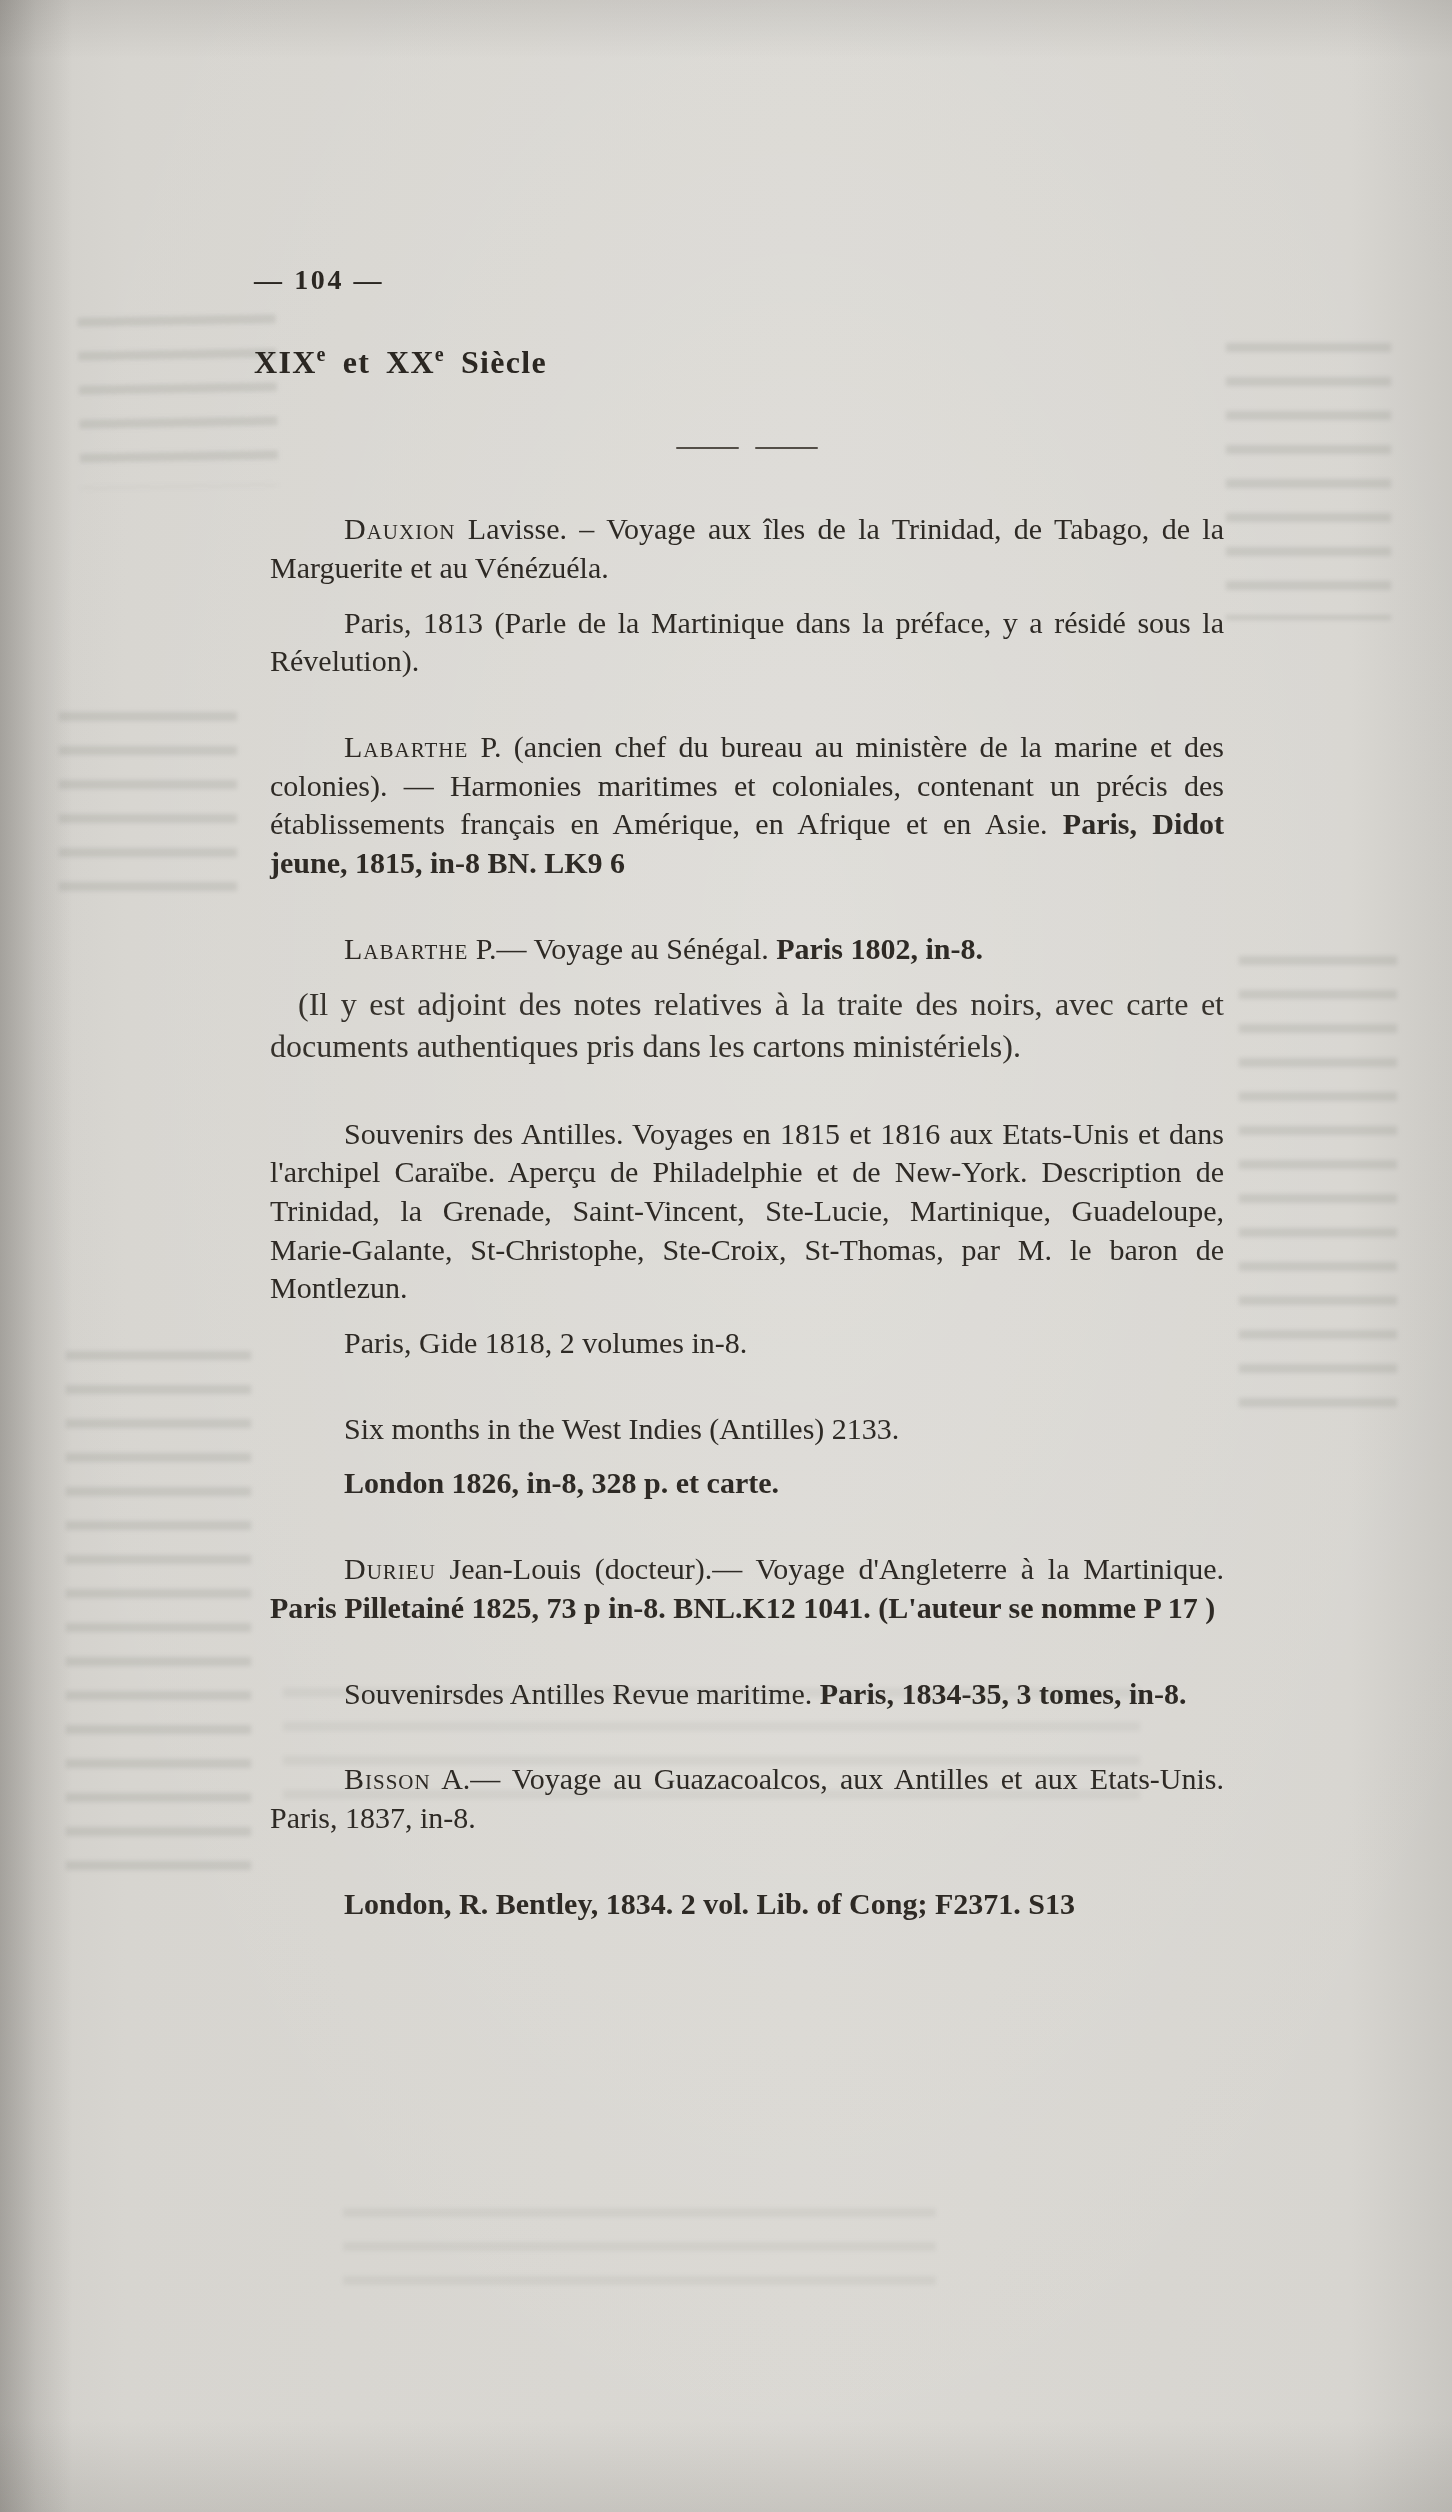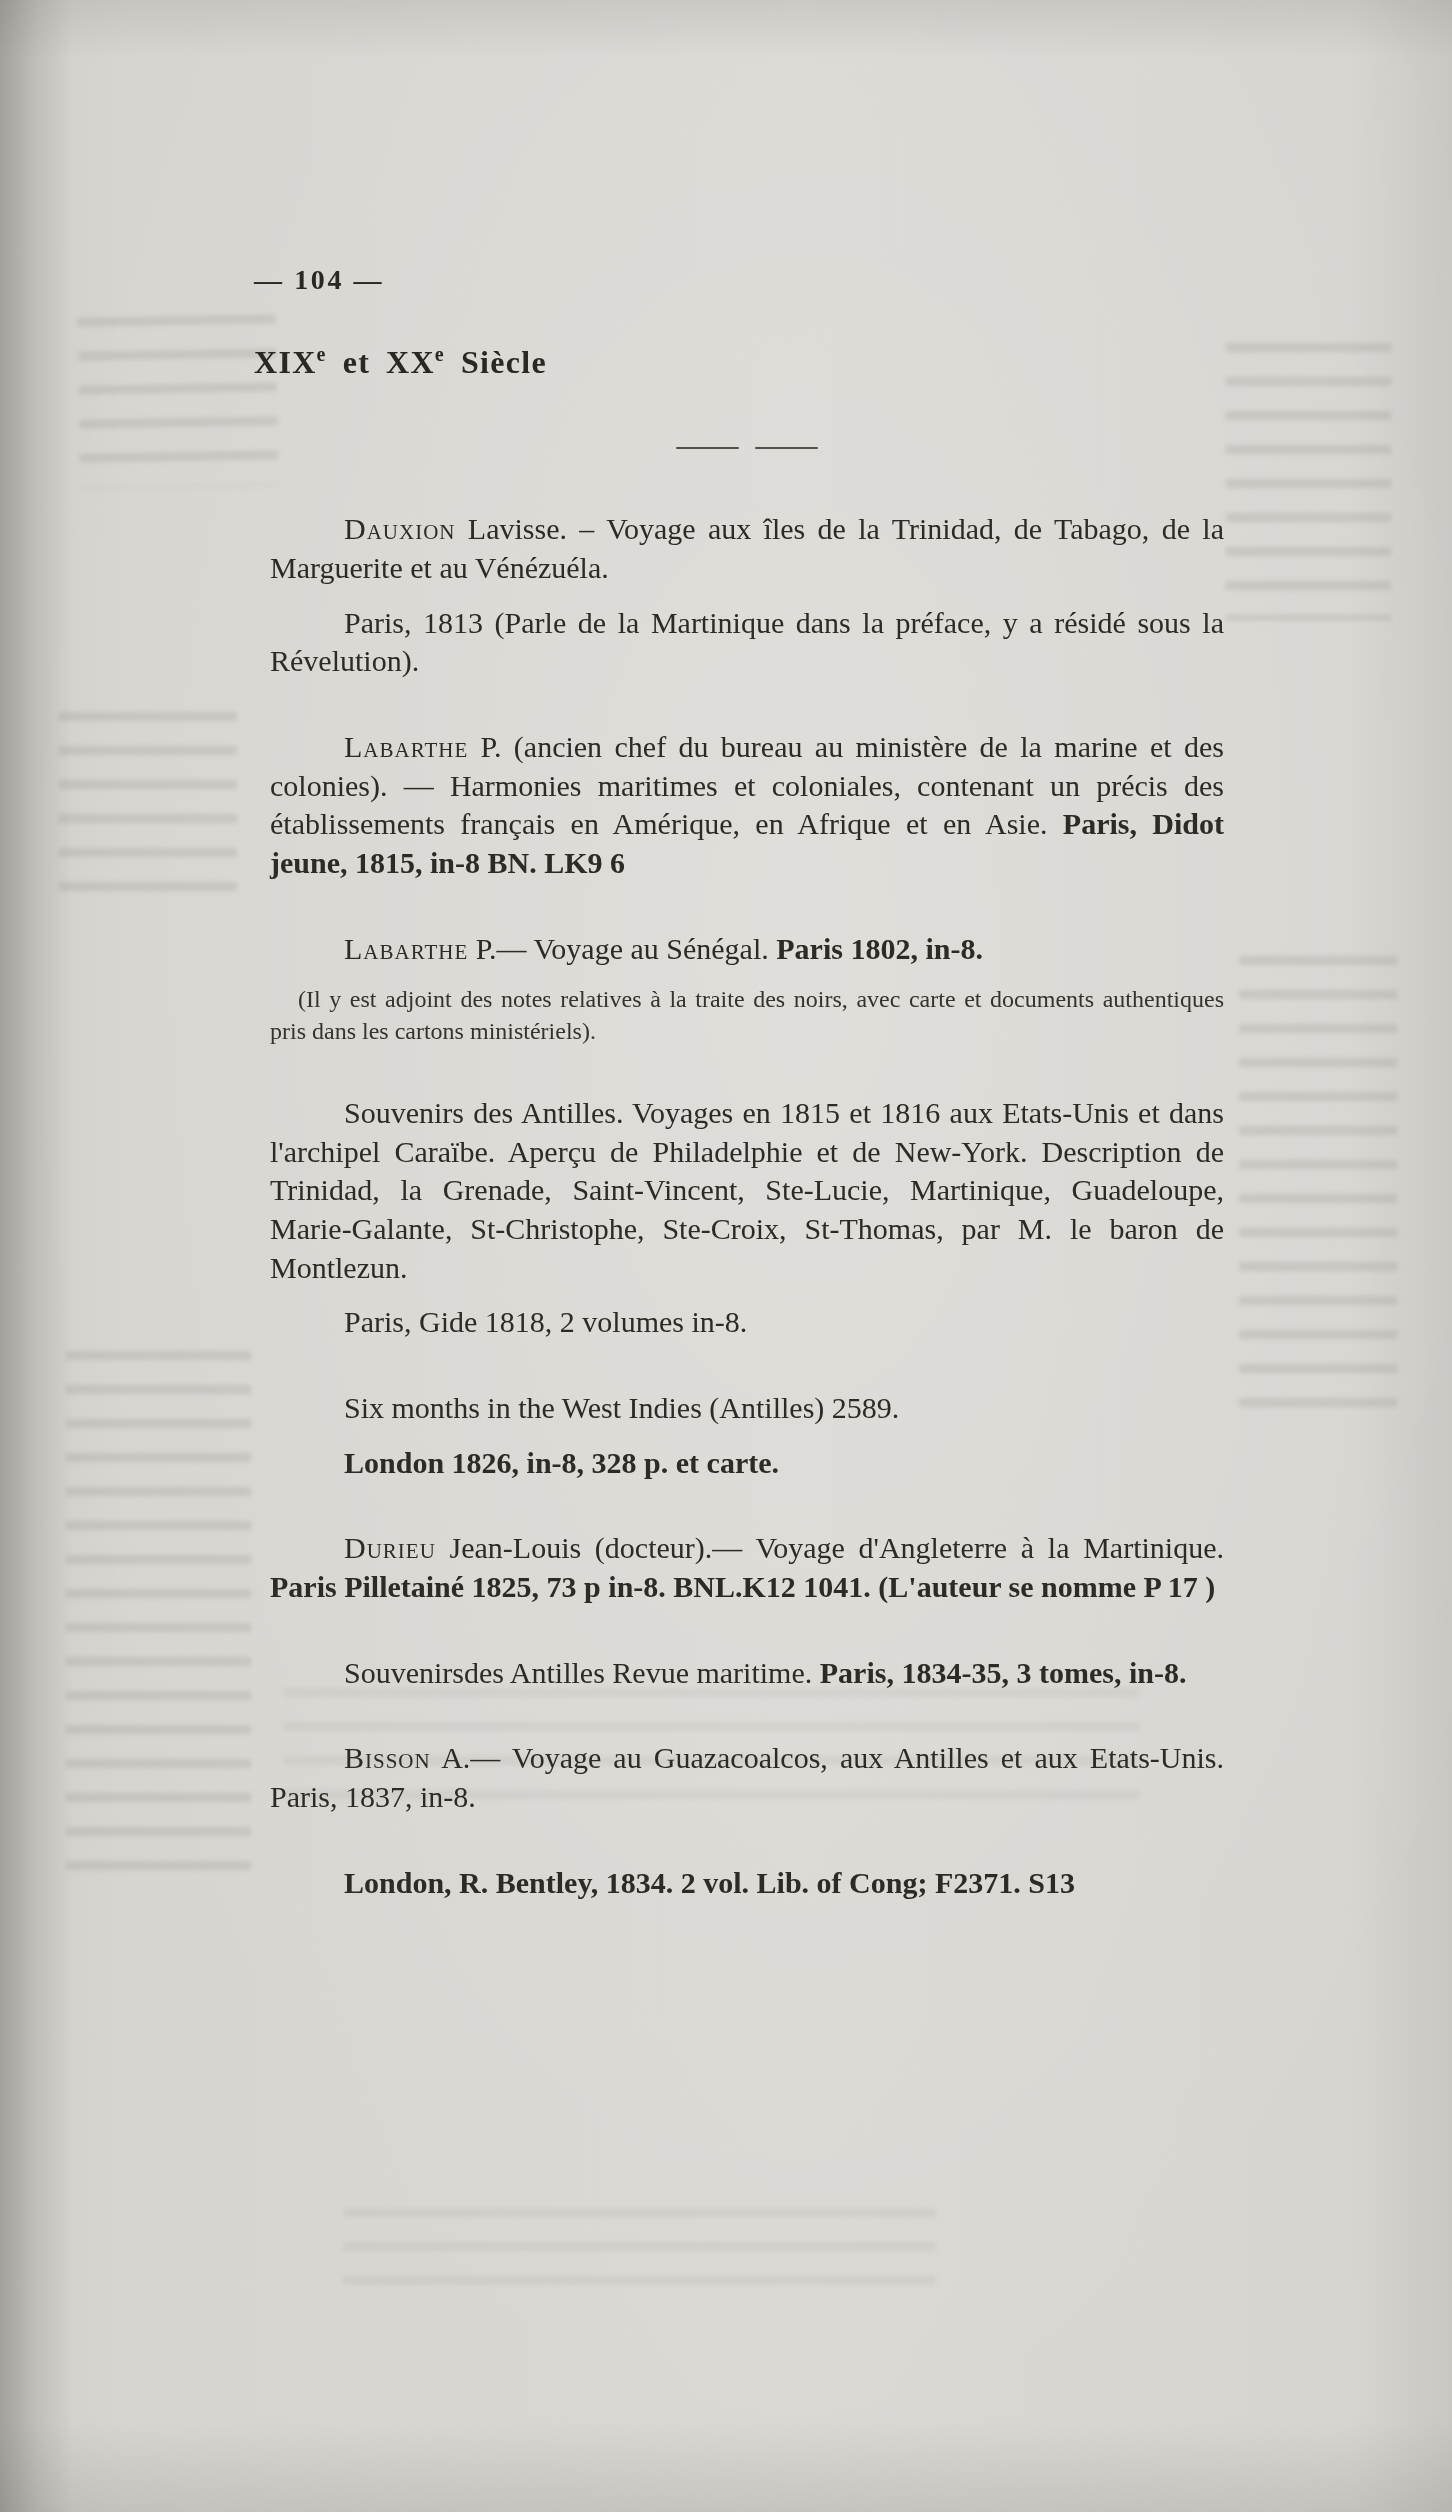--- a/index.html
+++ b/index.html
@@ -73,21 +73,21 @@
     text-align: justify;
   }
   .entry { margin-bottom: 47px; }
   .entry p { margin: 16px; text-indent: 74px; }
   .entry p + p { margin-top: 2.6px; }
 
   .smallcaps { font-variant: small-caps; letter-spacing: 1px; }
   .pub, .pub-inline { }
   .bold { font-weight: 700; }
   .note {
-    font-size: 24px; line-height: 1.3;
+    font-size: 32px; line-height: 1.3;
     text-indent: 28px !important;
     margin-top: 6.6px !important;
     color: #36322c;
   }
 </style>
 </head>
 <body>
 
 <div class="scan">
   <div class="edge-left"></div>
@@ -126,21 +126,21 @@
         <p><span class="smallcaps">Labarthe</span><span> P.— Voyage au Sénégal. </span><span class="pub-inline bold">Paris 1802, in-8.</span></p>
         <p class="note">(Il y est adjoint des notes relatives à la traite des noirs, avec carte et documents authentiques pris dans les cartons ministériels).</p>
       </div>
 
       <div class="entry">
         <p>Souvenirs des Antilles. Voyages en 1815 et 1816 aux Etats-Unis et dans l'archipel Caraïbe. Aperçu de Philadelphie et de New-York. Description de Trinidad, la Grenade, Saint-Vincent, Ste-Lucie, Martinique, Guadeloupe, Marie-Galante, St-Christophe, Ste-Croix, St-Thomas, par M. le baron de Montlezun.</p>
         <p class="pub">Paris, Gide 1818, 2 volumes in-8.</p>
       </div>
 
       <div class="entry">
-        <p>Six months in the West Indies (Antilles) 2589.</p>
+        <p>Six months in the West Indies (Antilles) 2133.</p>
         <p class="pub bold">London 1826, in-8, 328 p. et carte.</p>
       </div>
 
       <div class="entry">
         <p><span class="smallcaps">Durieu</span><span> Jean-Louis (docteur).— Voyage d'Angleterre à la Martinique. </span><span class="pub-inline bold">Paris Pilletainé 1825, 73 p in-8. BNL.K12 1041. (L'auteur se nomme P 17 )</span></p>
       </div>
 
       <div class="entry">
         <p><span>Souvenirsdes Antilles Revue maritime. </span><span class="pub-inline bold">Paris, 1834-35, 3 tomes, in-8.</span></p>
       </div>

